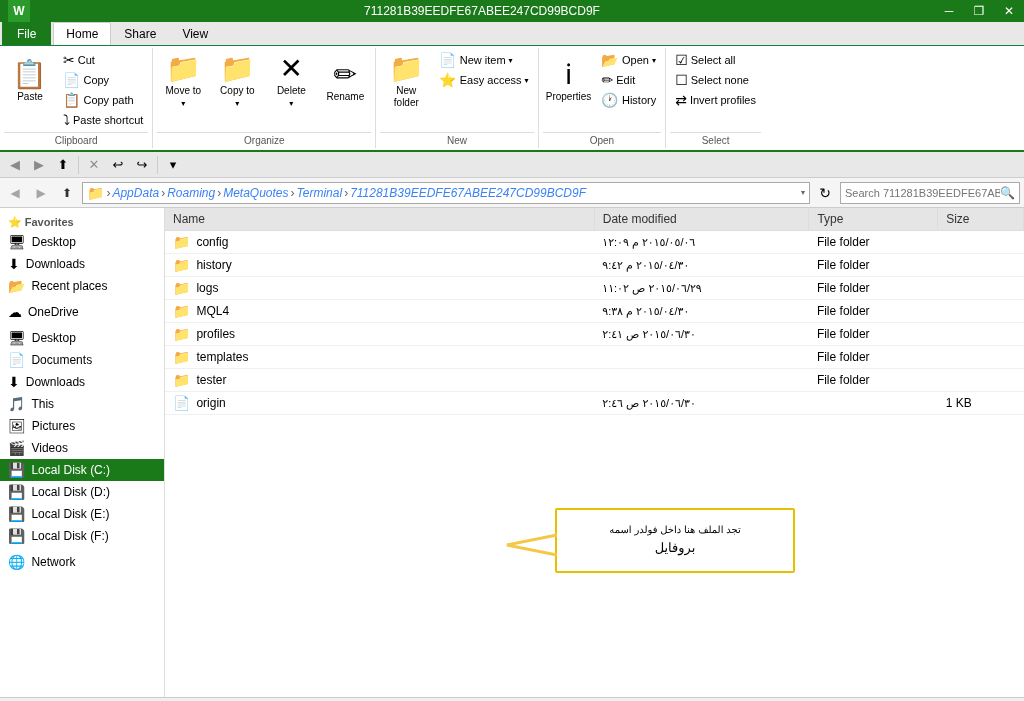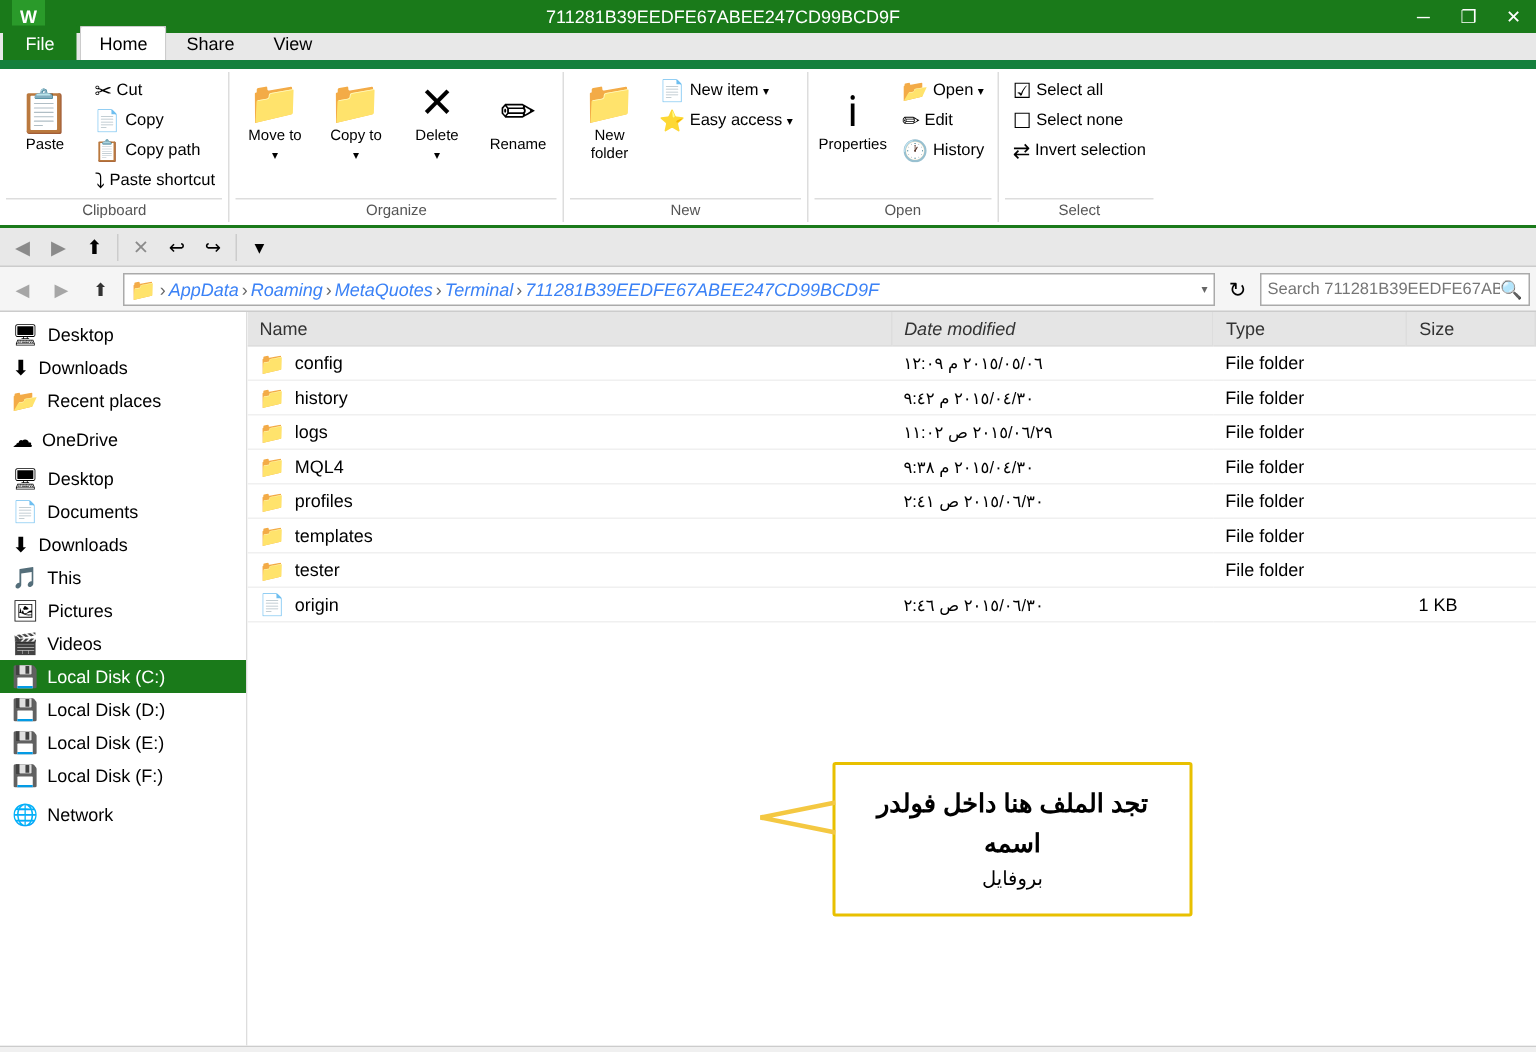--- a/index.html
+++ b/index.html
@@ -46,21 +46,21 @@
       color: white;
       font-weight: bold;
     }
 
     
     #ribbon-tabs {
       background: #e8e8e8;
       height: 24px;
       display: flex;
       align-items: flex-end;
-      border-bottom: 6px solid #15803d;
+      border-bottom: 1px solid #15803d;
       padding-left: 2px;
     }
     .ribbon-tab {
       padding: 4px 12px;
       font-size: 12px;
       cursor: pointer;
       border: 1px solid transparent;
       border-bottom: none;
       border-radius: 2px 2px 0 0;
     }
@@ -478,21 +478,21 @@
         <div class="ribbon-btn-small">
           <span class="ribbon-icon-small">☑</span>
           <span>Select all</span>
         </div>
         <div class="ribbon-btn-small">
           <span class="ribbon-icon-small">☐</span>
           <span>Select none</span>
         </div>
         <div class="ribbon-btn-small">
           <span class="ribbon-icon-small">⇄</span>
-          <span>Invert selection</span>
+          <span>Invert profiles</span>
         </div>
       </div>
     </div>
     <div class="ribbon-group-label">Select</div>
   </div>
 </div>
 
 <div id="quick-access">
   <div class="qa-btn disabled">◀</div>
   <div class="qa-btn disabled">▶</div>
@@ -527,20 +527,21 @@
   <div class="search-box">
     <input type="text" placeholder="Search 711281B39EEDFE67ABE..." style="">
     <span style="color:#999; font-size:12px;">🔍</span>
   </div>
 </div>
 
 <div id="main">
 
   <div id="sidebar">
     <div class="sidebar-section">
+      <div class="sidebar-header">⭐ Favorites</div>
       <div class="sidebar-item">
         <span class="icon">🖥</span>
         <span>Desktop</span>
       </div>
       <div class="sidebar-item">
         <span class="icon">⬇</span>
         <span>Downloads</span>
       </div>
       <div class="sidebar-item">
         <span class="icon">📂</span>
@@ -604,21 +605,21 @@
         <span>Network</span>
       </div>
     </div>
   </div>
 
   <div id="file-list">
     <table>
       <thead>
         <tr>
           <th style="width:50%;">Name</th>
-          <th style="width:25%;font-style:italic;">Date modified</th>
+          <th style="width:25%;">Date modified</th>
           <th style="width:15%;">Type</th>
           <th style="width:10%;">Size</th>
         </tr>
       </thead>
       <tbody id="file-tbody">
           <tr>
       <td>
         <div class="file-entry-name">
           <span class="file-icon folder-icon">📁</span>
           <span>config</span>
@@ -705,21 +706,21 @@
       <td></td>
       <td>1 KB</td>
     </tr>
         </tbody>
     </table>
 
     <div class="tooltip-box">
       <svg class="tooltip-arrow" viewBox="0 0 60 30">
         <polyline points="60,5 10,15 60,25" stroke="#f4c842" stroke-width="3" fill="none"></polyline>
       </svg>
-      <div style="font-size:17px;font-weight:bold;">تجد الملف هنا داخل فولدر  اسمه</div>
+      <div style="font-size:10px;">تجد الملف هنا داخل فولدر  اسمه</div>
       <div style="font-size:13px;">بروفايل</div>
     </div>
   </div>
 </div>
 
 <div id="status-bar">
   
 </div>
 
 </body></html>

